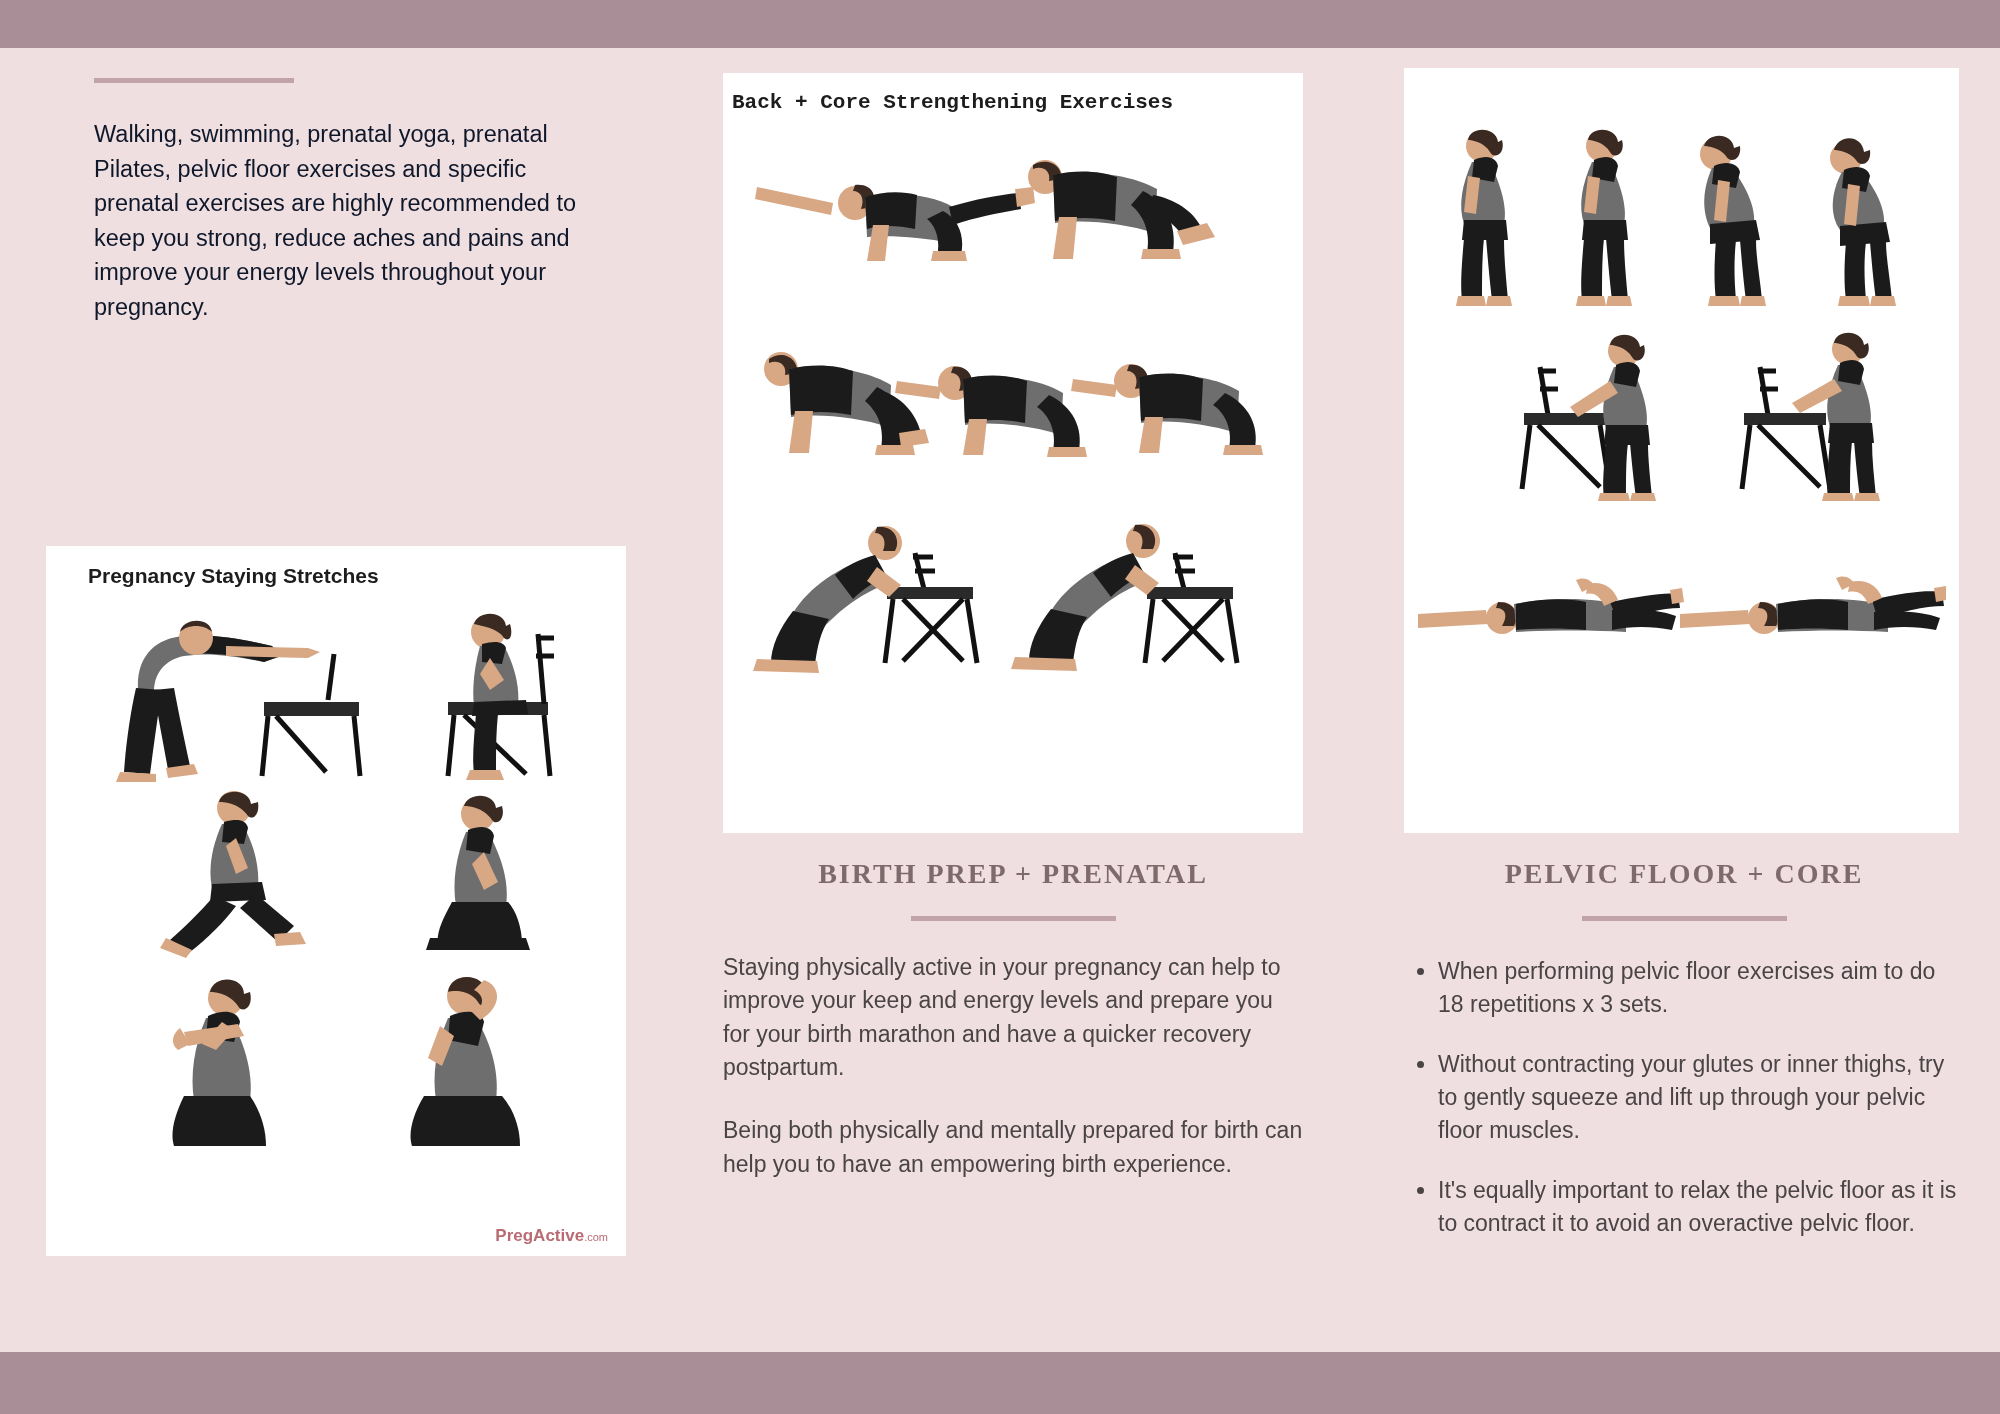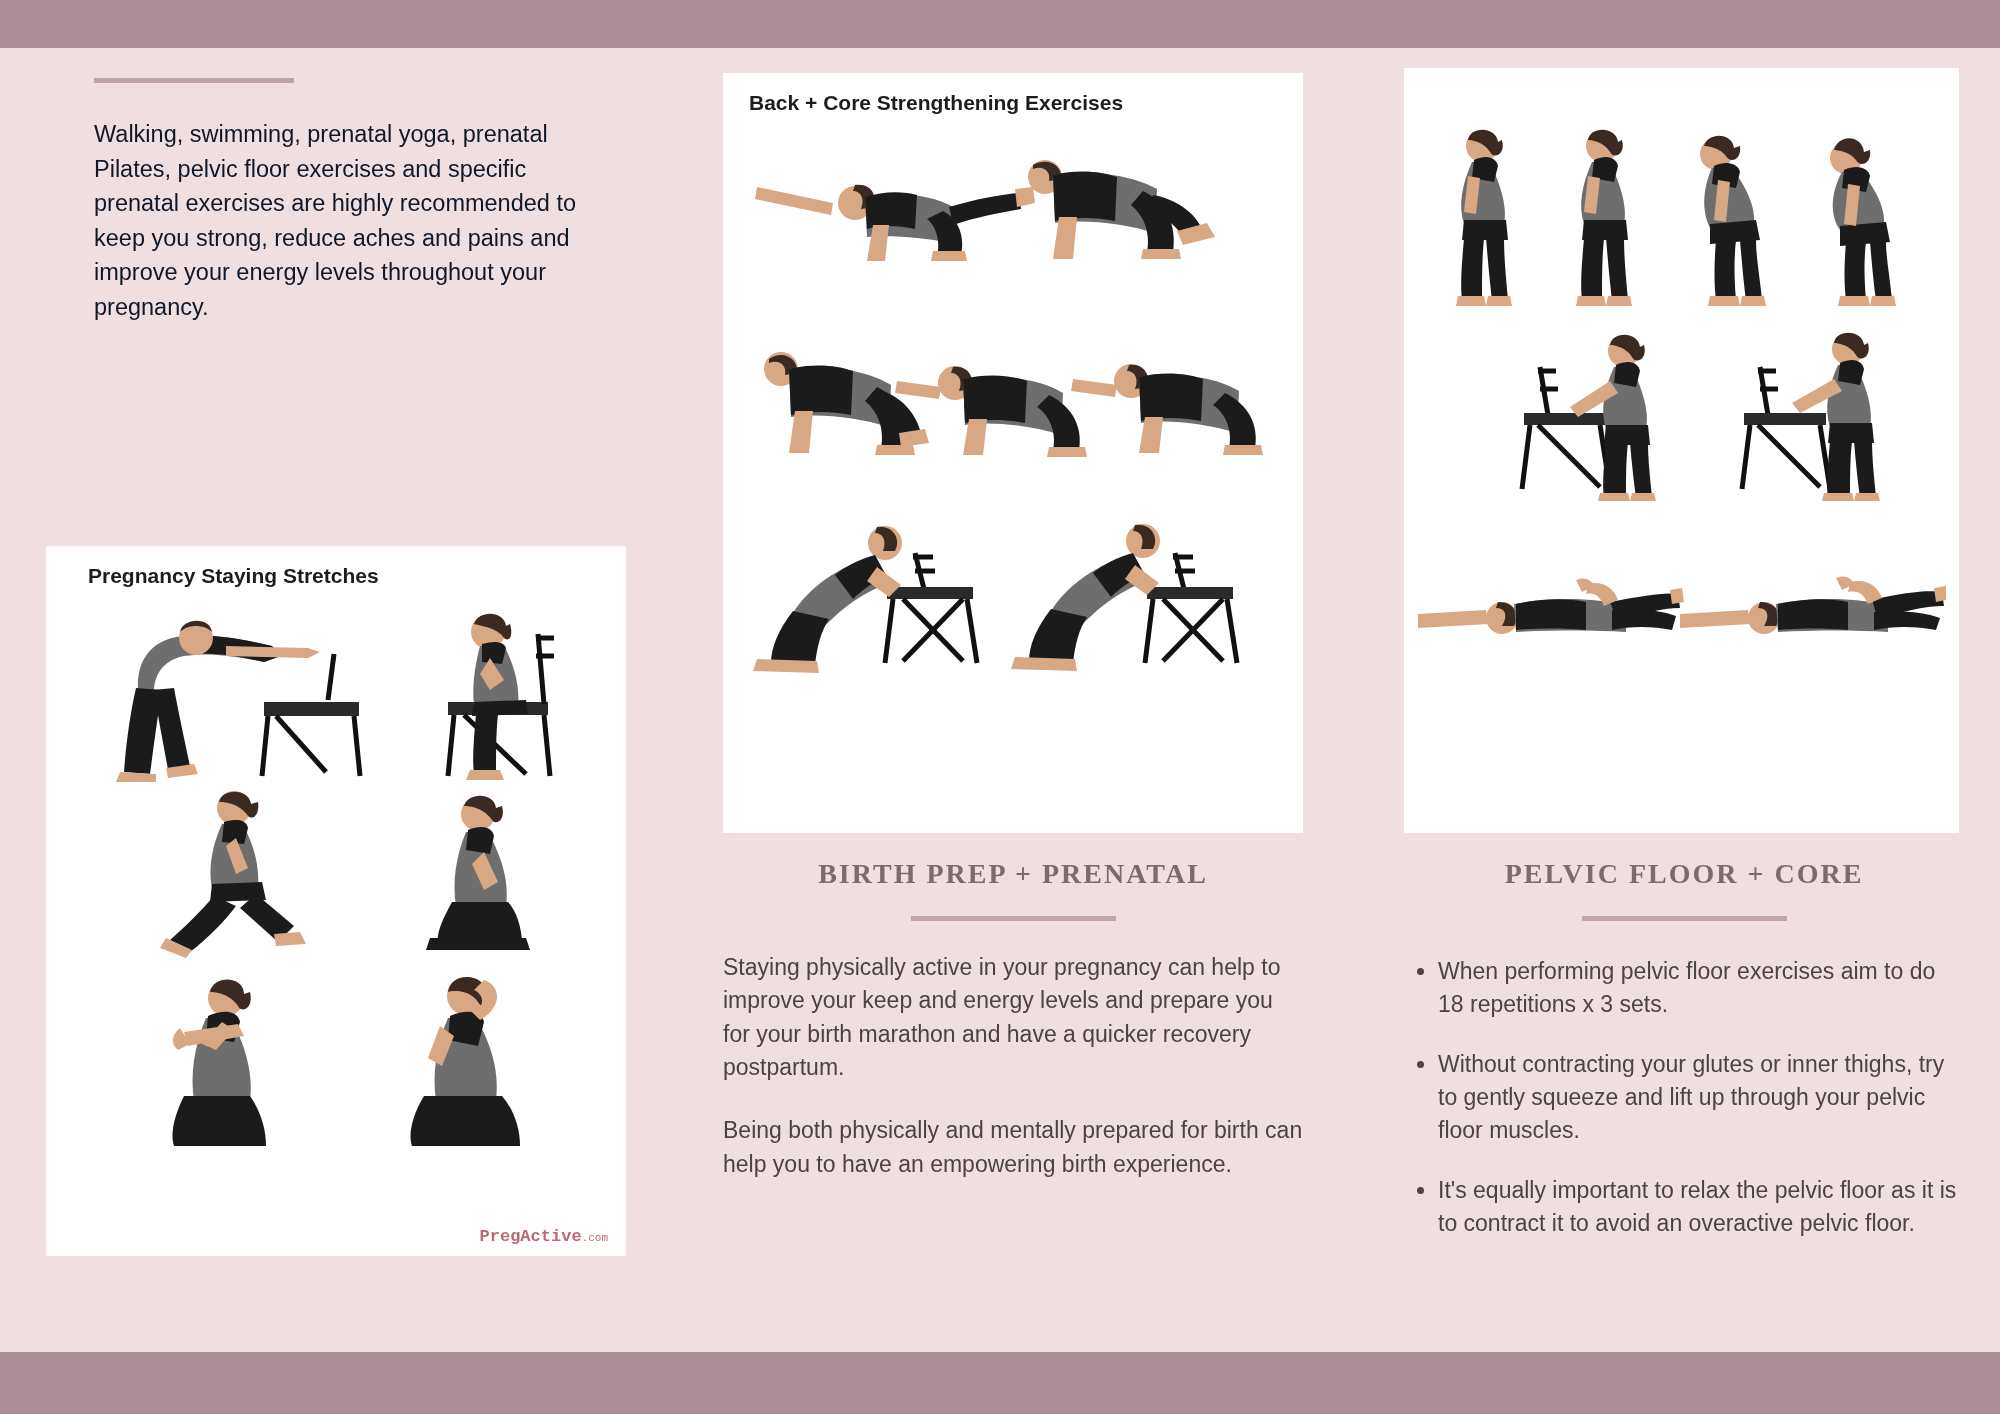--- a/index.html
+++ b/index.html
@@ -75,21 +75,21 @@
   .panel {
     background: #ffffff;
     position: relative;
   }
   .panel-title {
     font-size: 21px;
     font-weight: bold;
     color: #1d1d1d;
     padding: 18px 0 0 42px;
   }
-  .panel-title.center-ish { padding-left: 26px; }
+  .panel-title.center-ish { padding-left: 9px; font-family: Liberation Mono, monospace; }
 
   #panel-stretches {
     position: absolute;
     left: 46px;
     top: 498px;
     width: 580px;
     height: 710px;
   }
   #panel-back {
     position: absolute;
@@ -147,21 +147,21 @@
   .fig { position: absolute; }
   .fig svg { display: block; }
 
   .brand {
     position: absolute;
     right: 18px;
     bottom: 10px;
     font-size: 17px;
     color: #b96a72;
     font-weight: bold;
-    font-family: Liberation Mono, monospace;
+    font-family: Liberation Sans, sans-serif;
   }
   .brand .dotcom { font-size: 11px; font-weight: normal; }
 </style>
 </head>
 <body>
 
 <div class="band band-top"></div>
 <div class="band band-bottom"></div>
 
 <div class="page">

